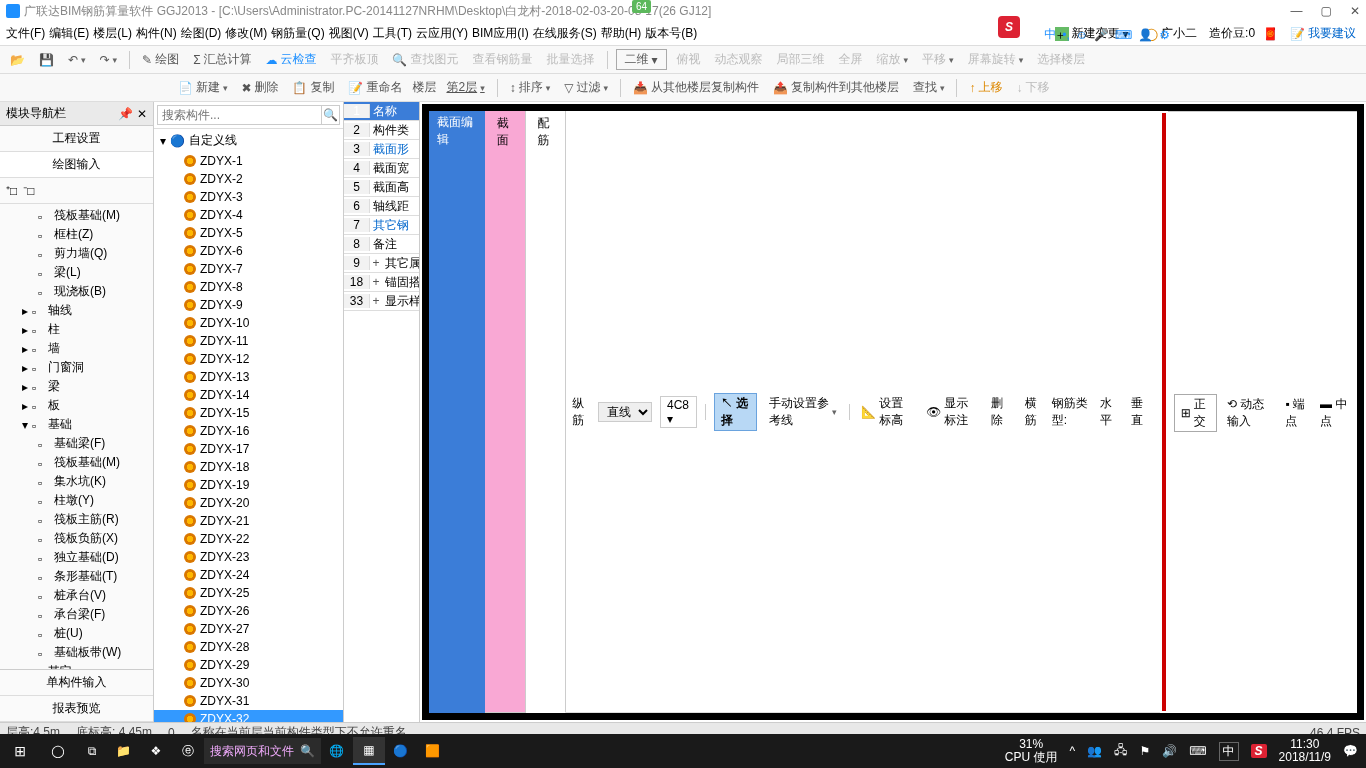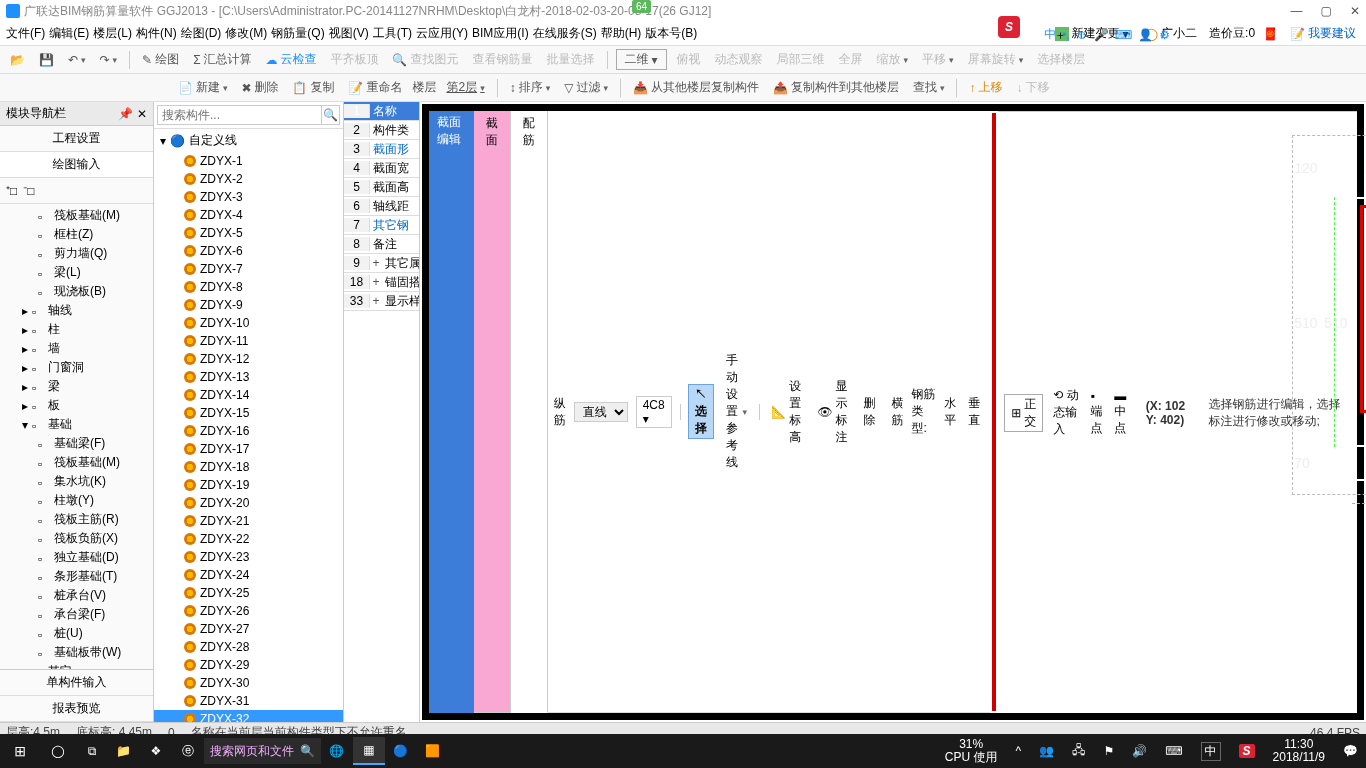--- a/index.html
+++ b/index.html
@@ -65,21 +65,21 @@
 .canvasbot { display: flex; align-items: center; padding: 3px 6px; gap: 10px; border-top: 1px solid #ccc; }
 .coordrow { display: flex; align-items: center; padding: 3px 8px; gap: 16px; border-top: 1px solid #ccc; color: #333; }
 
 .statusbar { height: 20px; background: #e8e8e8; border-top: 1px solid #ccc; display: flex; align-items: center; padding: 0 6px; gap: 16px; color: #444; }
 .statusbar .sright { margin-left: auto; }
 
 .taskbar { position: absolute; bottom: 0; left: 0; right: 0; height: 34px; background: #1a1a1a; display: flex; align-items: center; color: #fff; }
 .taskbar .winbtn { width: 40px; text-align: center; font-size: 14px; }
 .taskbar .cortana { width: 36px; text-align: center; }
 .taskbar .searchbox { background: #2b2b2b; height: 28px; line-height: 28px; padding: 0 8px; width: 280px; color: #aaa; }
-.taskbar .tray { margin-left: auto; display: flex; align-items: center; gap: 18px; padding-right: 8px; font-size: 11px; }
+.taskbar .tray { margin-left: auto; display: flex; align-items: center; gap: 12px; padding-right: 8px; font-size: 11px; }
 .taskbar .tbicon { width: 32px; height: 28px; display: flex; align-items: center; justify-content: center; }
 .taskbar .tbicon.active { background: #333; border-bottom: 2px solid #4aa3ff; }
 .cpu { text-align: center; line-height: 13px; }
 
 
 .dim { position: absolute; color: #eee; font-size: 14px; }
 .dimg { color: #3dff3d; }
 .rect { position: absolute; border: 2px solid #fff; }
 .rectred { position: absolute; border: 3px solid #e30000; }
 .dashbox { position: absolute; border: 1px dashed #bbb; }
@@ -464,24 +464,20 @@
           <span class="dim" style="left:372px;top:354px">98</span>
           <span class="dim dimg" style="left:430px;top:388px">201</span>
         </div>
 
         <div class="canvasbot">
           <span class="tbtn" style="border:1px solid #aaa;padding:1px 6px">⊞ <span>正交</span></span>
           <span class="activebtn">⟲ <span>动态输入</span></span>
           <span>▪ <span>端点</span></span>
           <span>▬ <span>中点</span></span>
         </div>
-        <div class="coordrow">
-          <span style="font-weight:bold">(X: 102 Y: 402)</span>
-          <span>选择钢筋进行编辑，选择标注进行修改或移动;</span>
-        </div>
       </div>
     </div>
   </div>
 </div>
 
 <div class="statusbar">
   <span>层高:4.5m</span>
   <span>底标高: 4.45m</span>
   <span>0</span>
   <span>名称在当前层当前构件类型下不允许重名</span>

